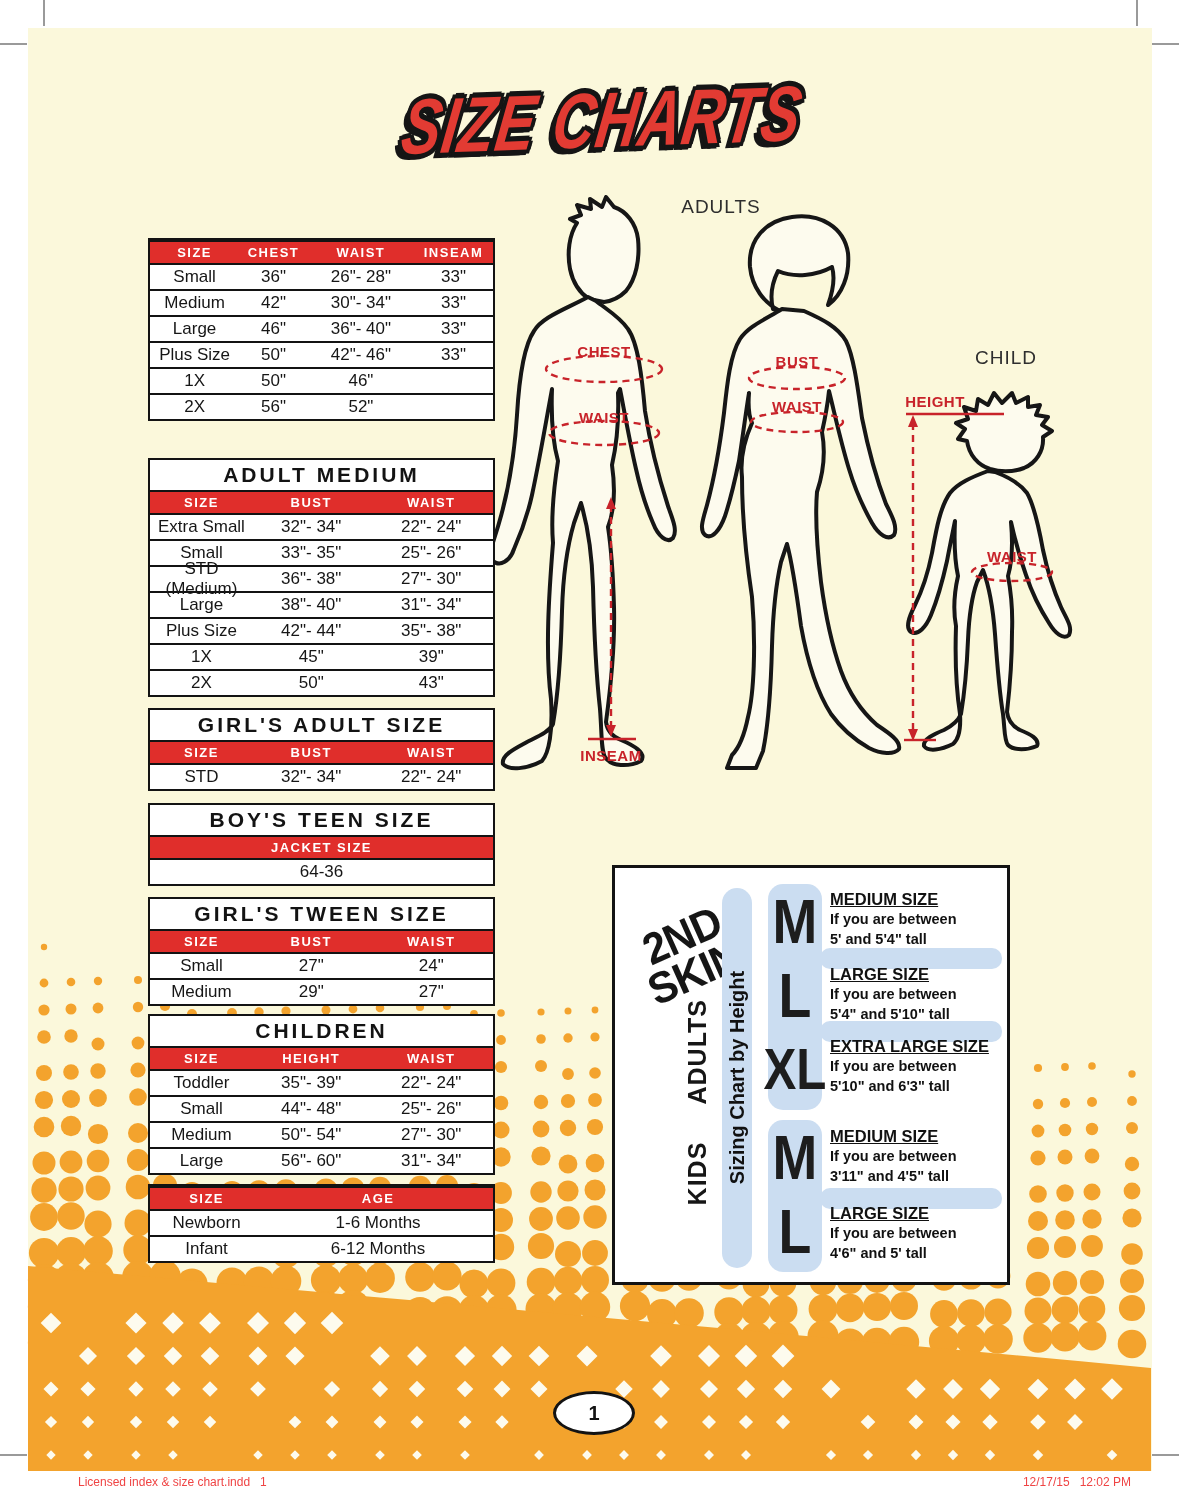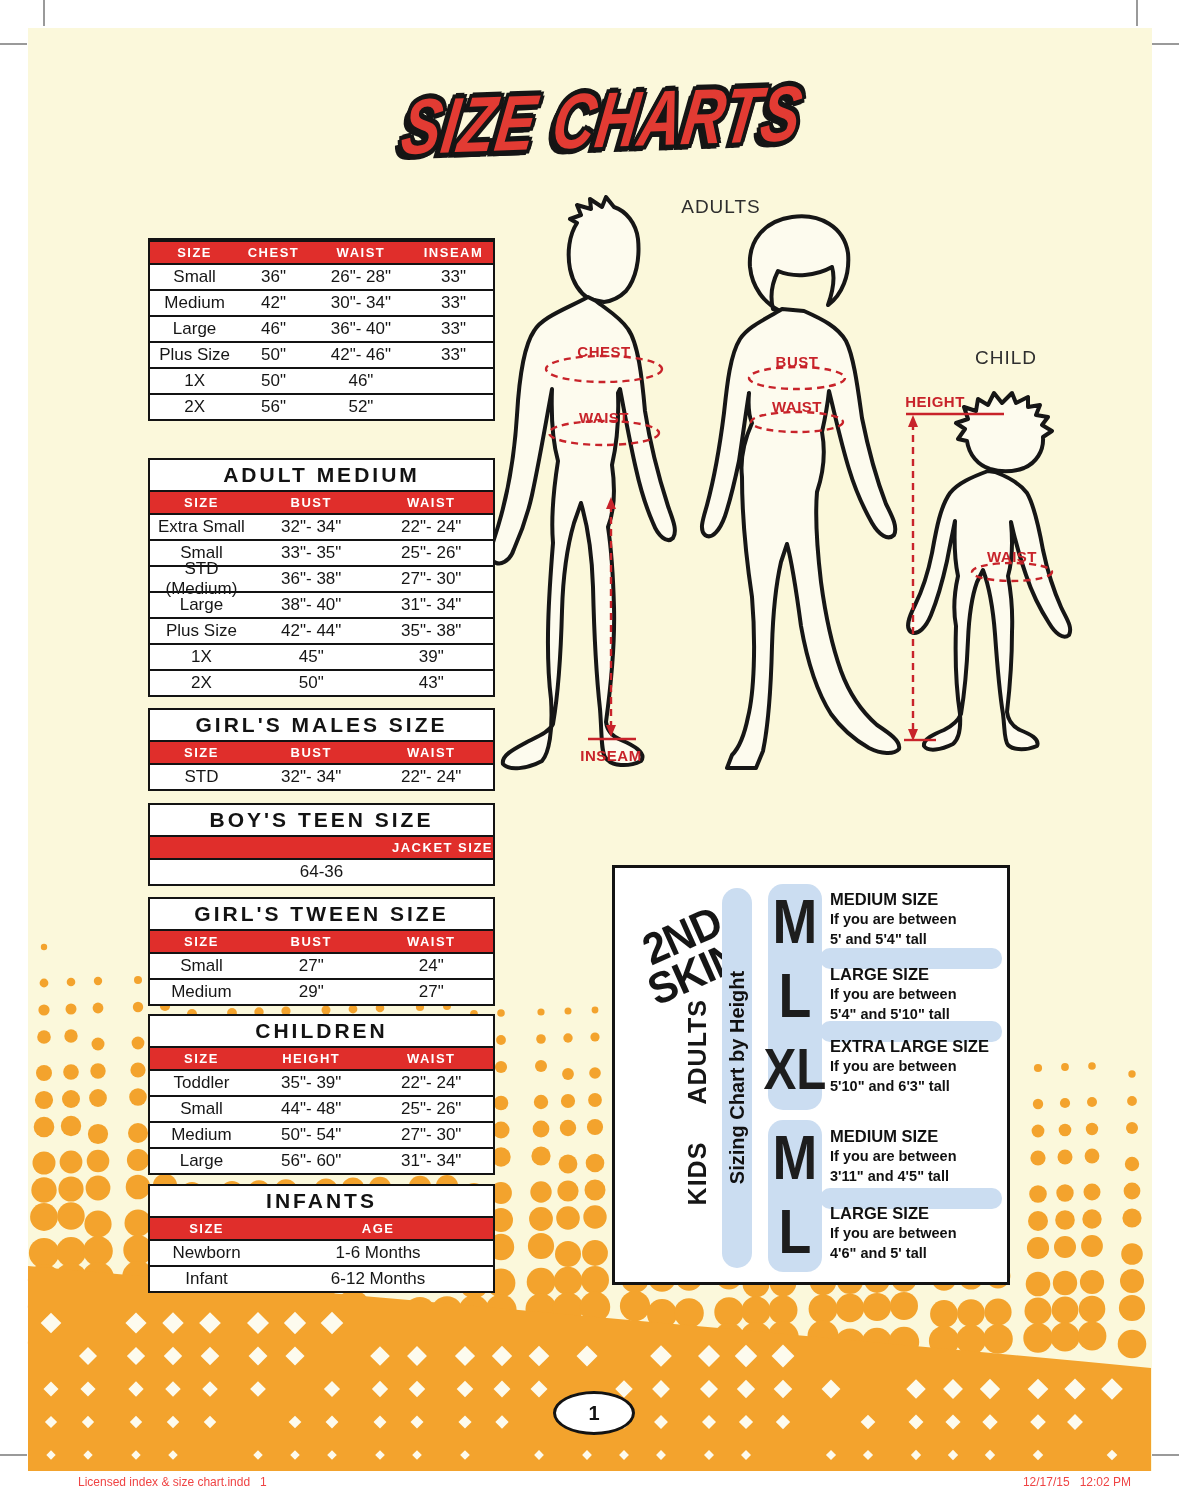--- a/index.html
+++ b/index.html
@@ -40,21 +40,21 @@
     color:#161616;letter-spacing:-1px;}
   .logo sup{font-size:11px;font-weight:bold;vertical-align:28px;letter-spacing:0;}
   .vlabel{position:absolute;white-space:nowrap;transform:rotate(-90deg);transform-origin:center;
     font-weight:800;color:#161616;text-align:center;}
   .glabel{font-size:25px;letter-spacing:1px;width:100px;}
   .axis{width:260px;font-size:20px;font-weight:bold;color:#111;}
   .bluebar-v{position:absolute;background:var(--lblue,#CBDDF1);border-radius:15px;}
   .letter{position:absolute;width:54px;text-align:center;font-weight:900;color:#1d1d1d;
     transform:scale(1.12,1.32);}
   .entry{position:absolute;left:215px;width:180px;color:#111;}
-  .entry .etitle{font-weight:bold;font-size:16.5px;white-space:nowrap;}
+  .entry .etitle{font-weight:bold;font-size:16.5px;white-space:nowrap;text-decoration:underline;}
   .entry .eline{font-weight:bold;font-size:14.5px;line-height:1.38;}
   .hdivider{position:absolute;left:205px;width:182px;height:21px;border-radius:10px;
     background:var(--lblue,#CBDDF1);}
 
   
   .oval{position:absolute;left:553px;top:1391px;width:76px;height:38px;background:#fff;
     border:3px solid #131313;border-radius:50%;display:flex;align-items:center;justify-content:center;
     font-weight:bold;font-size:20px;color:#131313;z-index:4;}
   .footer-text{position:absolute;top:1475px;font-size:12px;color:#ef4444;white-space:pre;z-index:6;}
 </style>
@@ -720,36 +720,36 @@
           <div class="cell" style="width: 34%;">45"</div>
           <div class="cell" style="width: 36%;">39"</div>
         </div>
         <div class="srow">
           <div class="cell" style="width: 30%;">2X</div>
           <div class="cell" style="width: 34%;">50"</div>
           <div class="cell" style="width: 36%;">43"</div>
         </div>
       </div>
       <div class="stable" style="top: 708px;">
-        <div class="stable-title">GIRL'S MALES SIZE</div>
+        <div class="stable-title">GIRL'S ADULT SIZE</div>
         <div class="stable-head">
           <div class="hcell" style="width: 30%;">SIZE</div>
           <div class="hcell" style="width: 34%;">BUST</div>
           <div class="hcell" style="width: 36%;">WAIST</div>
         </div>
         <div class="srow">
           <div class="cell" style="width: 30%;">STD</div>
           <div class="cell" style="width: 34%;">32"- 34"</div>
           <div class="cell" style="width: 36%;">22"- 24"</div>
         </div>
       </div>
       <div class="stable" style="top: 803px;">
         <div class="stable-title">BOY'S TEEN SIZE</div>
         <div class="stable-head">
-          <div class="hcell" style="width: 100%; text-align: right;">JACKET SIZE</div>
+          <div class="hcell" style="width: 100%;">JACKET SIZE</div>
         </div>
         <div class="srow">
           <div class="cell" style="width: 100%;">64-36</div>
         </div>
       </div>
       <div class="stable" style="top: 897px;">
         <div class="stable-title">GIRL'S TWEEN SIZE</div>
         <div class="stable-head">
           <div class="hcell" style="width: 30%;">SIZE</div>
           <div class="hcell" style="width: 34%;">BUST</div>
@@ -788,21 +788,20 @@
           <div class="cell" style="width: 34%;">50"- 54"</div>
           <div class="cell" style="width: 36%;">27"- 30"</div>
         </div>
         <div class="srow">
           <div class="cell" style="width: 30%;">Large</div>
           <div class="cell" style="width: 34%;">56"- 60"</div>
           <div class="cell" style="width: 36%;">31"- 34"</div>
         </div>
       </div>
       <div class="stable" style="top: 1184px;">
-        <div class="stable-title">INFANTS</div>
         <div class="stable-head">
           <div class="hcell" style="width: 33%;">SIZE</div>
           <div class="hcell" style="width: 67%;">AGE</div>
         </div>
         <div class="srow">
           <div class="cell" style="width: 33%;">Newborn</div>
           <div class="cell" style="width: 67%;">1-6 Months</div>
         </div>
         <div class="srow">
           <div class="cell" style="width: 33%;">Infant</div>

